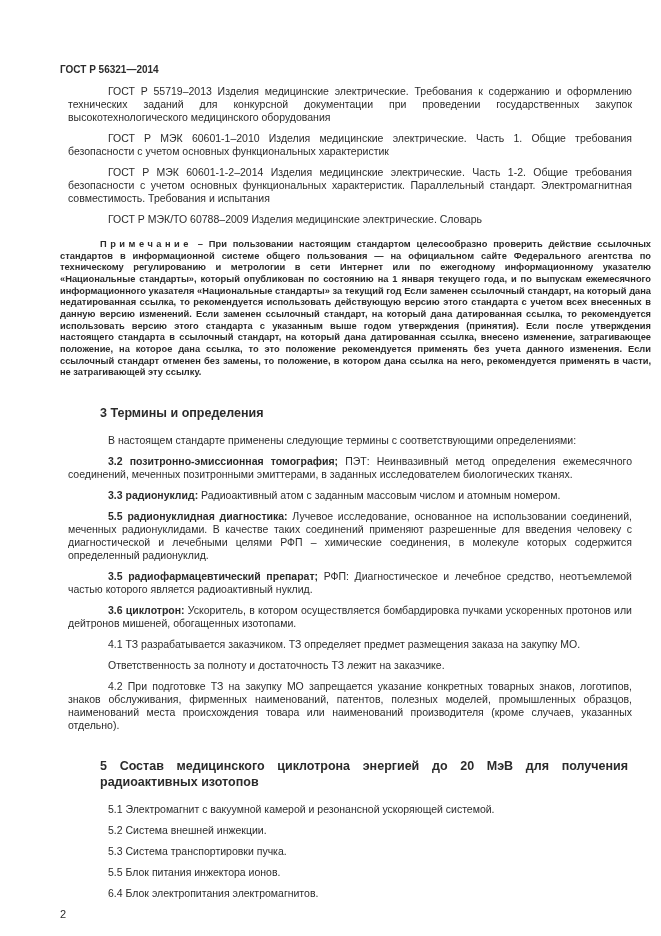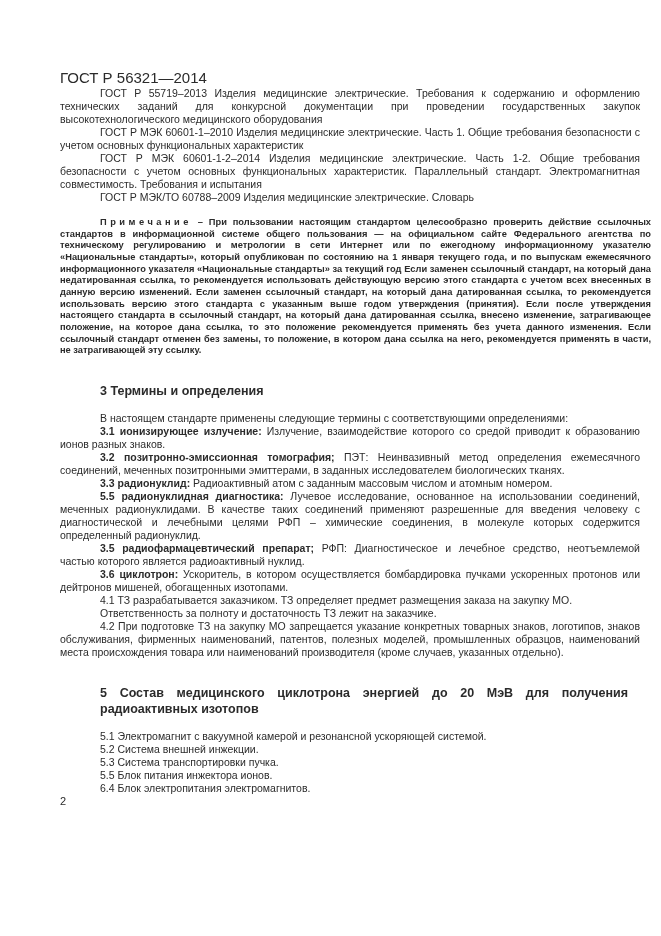--- a/index.html
+++ b/index.html
@@ -12,26 +12,26 @@
     width: 661px;
     height: 936px;
     box-sizing: border-box;
     background: #ffffff;
     overflow: hidden;
     padding: 55px 21px 0 60px;
     font-family: "Liberation Sans", sans-serif;
     color: #2b2b2b;
   }
   .doc-header {
-    font-size: 15px;
+    font-size: 10px;
     line-height: 14px;
-    font-weight: normal;
-    margin: 16px 0 2px 0;
+    font-weight: bold;
+    margin: 8px 0 2px 0;
   }
-  .blk { margin: 0; }
+  .blk { margin: 8px; }
   .ref, .para, .term {
     font-size: 10.5px;
     line-height: 13px;
     text-align: justify;
     text-indent: 40px;
   }
   .term b { font-weight: bold; }
   .item {
     font-size: 10.5px;
     line-height: 13px;
@@ -66,21 +66,20 @@
   <p class="doc-header">ГОСТ Р 56321—2014</p>
 
   <div id="doc-content">
       <p class="blk ref"><span>ГОСТ Р 55719–2013 Изделия медицинские электрические. Требования к содержанию и оформлению технических заданий для конкурсной документации при проведении государственных закупок высокотехнологического медицинского оборудования</span></p>
       <p class="blk ref"><span>ГОСТ Р МЭК 60601-1–2010 Изделия медицинские электрические. Часть 1. Общие требования безопасности с учетом основных функциональных характеристик</span></p>
       <p class="blk ref"><span>ГОСТ Р МЭК 60601-1-2–2014 Изделия медицинские электрические. Часть 1-2. Общие требования безопасности с учетом основных функциональных характеристик. Параллельный стандарт. Электромагнитная совместимость. Требования и испытания</span></p>
       <p class="blk ref"><span>ГОСТ Р МЭК/ТО 60788–2009 Изделия медицинские электрические. Словарь</span></p>
       <p class="blk note"><span class="note-label">Примечание</span><span> – При пользовании настоящим стандартом целесообразно проверить действие ссылочных стандартов в информационной системе общего пользования — на официальном сайте Федерального агентства по техническому регулированию и метрологии в сети Интернет или по ежегодному информационному указателю «Национальные стандарты», который опубликован по состоянию на 1 января текущего года, и по выпускам ежемесячного информационного указателя «Национальные стандарты» за текущий год Если заменен ссылочный стандарт, на который дана недатированная ссылка, то рекомендуется использовать действующую версию этого стандарта с учетом всех внесенных в данную версию изменений. Если заменен ссылочный стандарт, на который дана датированная ссылка, то рекомендуется использовать версию этого стандарта с указанным выше годом утверждения (принятия). Если после утверждения настоящего стандарта в ссылочный стандарт, на который дана датированная ссылка, внесено изменение, затрагивающее положение, на которое дана ссылка, то это положение рекомендуется применять без учета данного изменения. Если ссылочный стандарт отменен без замены, то положение, в котором дана ссылка на него, рекомендуется применять в части, не затрагивающей эту ссылку.</span></p>
       <h2 class="blk heading"><span>3 Термины и определения</span></h2>
       <p class="blk para"><span>В настоящем стандарте применены следующие термины с соответствующими определениями:</span></p>
-      <p class="blk term"><b>3.1 ионизирующее излучение:</b><span> Излучение, взаимодействие которого со средой приводит к образованию ионов разных знаков.</span></p>
       <p class="blk term"><b>3.2 позитронно-эмиссионная томография;</b><span> ПЭТ: Неинвазивный метод определения ежемесячного соединений, меченных позитронными эмиттерами, в заданных исследователем биологических тканях.</span></p>
       <p class="blk term"><b>3.3 радионуклид:</b><span> Радиоактивный атом с заданным массовым числом и атомным номером.</span></p>
       <p class="blk term"><b>5.5 радионуклидная диагностика:</b><span> Лучевое исследование, основанное на использовании соединений, меченных радионуклидами. В качестве таких соединений применяют разрешенные для введения человеку с диагностической и лечебными целями РФП – химические соединения, в молекуле которых содержится определенный радионуклид.</span></p>
       <p class="blk term"><b>3.5 радиофармацевтический препарат;</b><span> РФП: Диагностическое и лечебное средство, неотъемлемой частью которого является радиоактивный нуклид.</span></p>
       <p class="blk term"><b>3.6 циклотрон:</b><span> Ускоритель, в котором осуществляется бомбардировка пучками ускоренных протонов или дейтронов мишеней, обогащенных изотопами.</span></p>
       <p class="blk para"><span>4.1 ТЗ разрабатывается заказчиком. ТЗ определяет предмет размещения заказа на закупку МО.</span></p>
       <p class="blk para"><span>Ответственность за полноту и достаточность ТЗ лежит на заказчике.</span></p>
       <p class="blk para"><span>4.2 При подготовке ТЗ на закупку МО запрещается указание конкретных товарных знаков, логотипов, знаков обслуживания, фирменных наименований, патентов, полезных моделей, промышленных образцов, наименований места происхождения товара или наименований производителя (кроме случаев, указанных отдельно).</span></p>
       <h2 class="blk heading"><span>5 Состав медицинского циклотрона энергией до 20 МэВ для получения радиоактивных изотопов</span></h2>
       <p class="blk item"><span>5.1 Электромагнит с вакуумной камерой и резонансной ускоряющей системой.</span></p>

